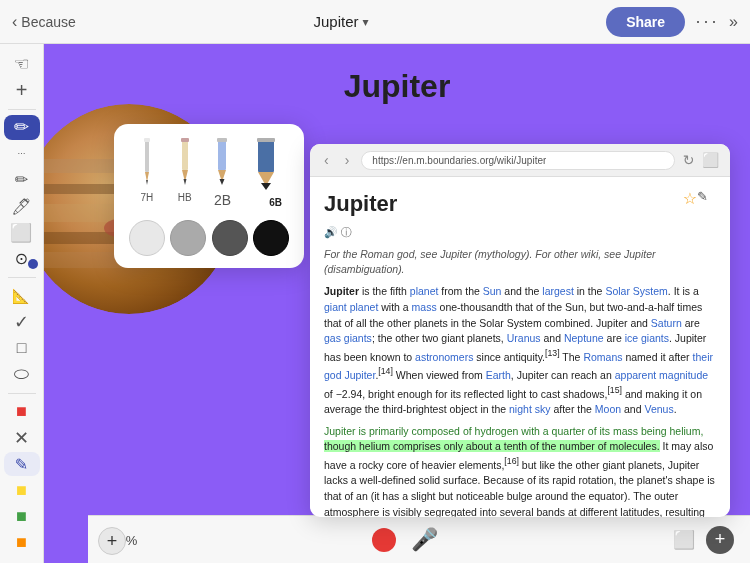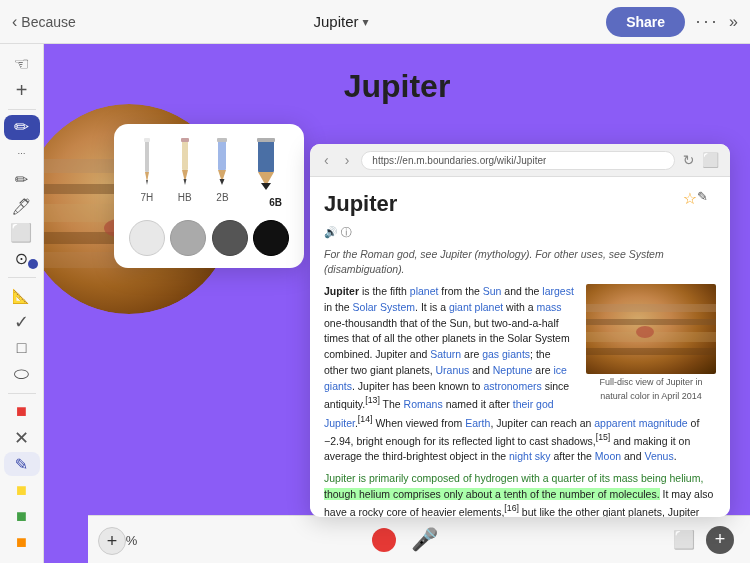--- a/index.html
+++ b/index.html
@@ -544,21 +544,21 @@
 
         <div class="pencil-icon-item">
           <div class="pencil-svg">
             <svg width="22" height="50" viewBox="0 0 22 50">
               <rect x="7" y="2" width="8" height="30" fill="#a0b8e8" rx="1"></rect>
               <polygon points="7,32 15,32 11,44" fill="#d4a76a"></polygon>
               <polygon points="8.5,41 13.5,41 11,47" fill="#333"></polygon>
               <rect x="6" y="0" width="10" height="4" fill="#c0c0c0" rx="1"></rect>
             </svg>
           </div>
-          <span style="font-size:10px;">2B</span>
+          <span style="font-size:14px;">2B</span>
         </div>
 
         <div class="pencil-icon-item" style="font-weight:700; color:#222;">
           <div class="pencil-svg">
             <svg width="28" height="55" viewBox="0 0 28 55">
               <rect x="6" y="2" width="16" height="32" fill="#4a6fa5" rx="1"></rect>
               <polygon points="6,34 22,34 14,48" fill="#d4a76a"></polygon>
               <polygon points="9,45 19,45 14,52" fill="#222"></polygon>
               <rect x="5" y="0" width="18" height="4" fill="#b0b0b0" rx="1"></rect>
             </svg>
@@ -586,33 +586,23 @@
       </div>
       <div class="wiki-content">
         <div style="display:flex; justify-content:space-between; align-items:flex-start;">
           <h1>Jupiter</h1>
           <div>
             <span class="wiki-edit">✎</span>
             <span class="wiki-star">☆</span>
           </div>
         </div>
         <div class="listen-icon">🔊 ⓘ</div>
-        <div class="italic-intro">For the Roman god, see Jupiter (mythology). For other uses, see System (disambiguation).</div>
+        <div class="italic-intro">For the Roman god, see Jupiter (mythology). For other wiki, see Jupiter (disambiguation).</div>
         <div style="overflow:hidden;">
 
-          <div class="wiki-image-float">
-            <div style="width:130px; height:90px; background: radial-gradient(ellipse at 40% 40%, #d4a96a 0%, #c4854a 30%, #a0631f 55%, #7a4510 75%, #4a2800 100%); position:relative; overflow:hidden; border-radius:2px;">
-              <div style="position:absolute; left:0; right:0; height:8px; top:20px; background:rgba(180,140,100,0.4);"></div>
-              <div style="position:absolute; left:0; right:0; height:6px; top:35px; background:rgba(120,80,40,0.5);"></div>
-              <div style="position:absolute; left:0; right:0; height:10px; top:48px; background:rgba(200,160,100,0.3);"></div>
-              <div style="position:absolute; left:0; right:0; height:7px; top:64px; background:rgba(100,60,20,0.4);"></div>
-              <div style="position:absolute; width:18px; height:12px; background:rgba(180,80,60,0.7); border-radius:50%; top:42px; left:50px;"></div>
-            </div>
-            <div class="wiki-image-caption">Full-disc view of Jupiter in natural color in April 2014</div>
-          </div>
           <p style="font-size:10.5px;">
             <b>Jupiter</b> is the fifth <a class="wiki-link" href="#">planet</a> from the <a class="wiki-link" href="#">Sun</a> and the <a class="wiki-link" href="#">largest</a> in the <a class="wiki-link" href="#">Solar System</a>. It is a <a class="wiki-link" href="#">giant planet</a> with a <a class="wiki-link" href="#">mass</a> one-thousandth that of the Sun, but two-and-a-half times that of all the other planets in the Solar System combined. Jupiter and <a class="wiki-link" href="#">Saturn</a> are <a class="wiki-link" href="#">gas giants</a>; the other two giant planets, <a class="wiki-link" href="#">Uranus</a> and <a class="wiki-link" href="#">Neptune</a> are <a class="wiki-link" href="#">ice giants</a>. Jupiter has been known to <a class="wiki-link" href="#">astronomers</a> since antiquity.<sup>[13]</sup> The <a class="wiki-link" href="#">Romans</a> named it after <a class="wiki-link" href="#">their god Jupiter</a>.<sup>[14]</sup> When viewed from <a class="wiki-link" href="#">Earth</a>, Jupiter can reach an <a class="wiki-link" href="#">apparent magnitude</a> of −2.94, bright enough for its reflected light to cast shadows,<sup>[15]</sup> and making it on average the third-brightest object in the <a class="wiki-link" href="#">night sky</a> after the <a class="wiki-link" href="#">Moon</a> and <a class="wiki-link" href="#">Venus</a>.
           </p>
           <p style="font-size:10.5px;">
             <span class="green-text">Jupiter is primarily composed of <a class="wiki-link" href="#" style="color:#2a7d2a;">hydrogen</a> with a quarter of its mass being <a class="wiki-link" href="#" style="color:#2a7d2a;">helium</a>,</span> <span class="highlight">though helium comprises only about a tenth of the number of molecules.</span> It may also have a rocky core of heavier elements,<sup>[16]</sup> but like the other giant planets, Jupiter lacks a well-defined solid surface. Because of its rapid rotation, the planet's shape is that of an  (it has a slight but noticeable bulge around the equator). The outer atmosphere is visibly segregated into several bands at different latitudes, resulting in turbulence and storms along their interacting boundaries. A prominent result is the , a giant storm that is known to have existed since at least the 17th century when it was first seen by . Surrounding Jupiter is a faint  system when at least , including the four large and a powerful . Jupiter has at least , including the four large  discovered by  in 1610. , the largest of these, has a diameter greater than that of the planet .
           </p>
 
         </div>
       </div>
     </div>

